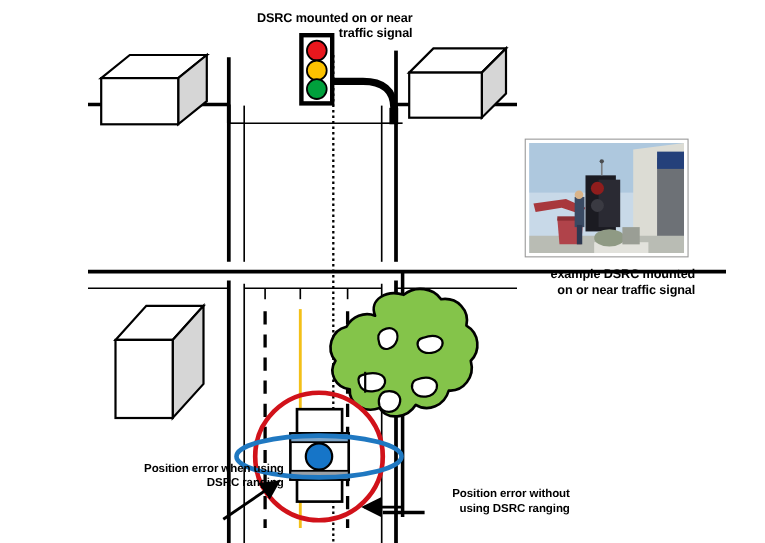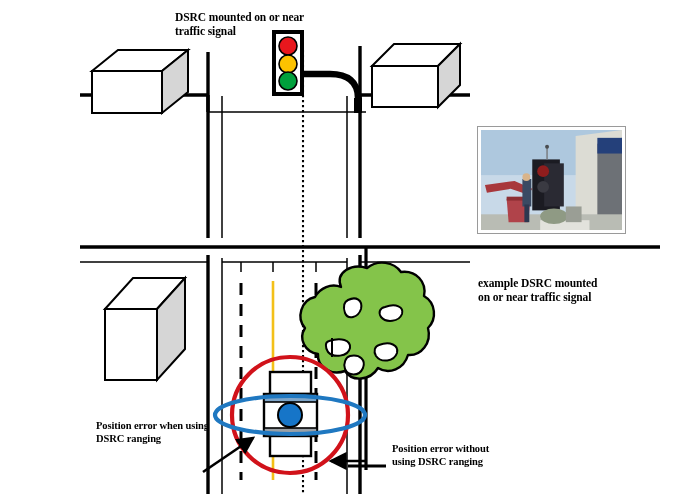--- a/index.html
+++ b/index.html
@@ -20,49 +20,48 @@
   }
   #scene svg.layer {
     position: absolute;
     top: 0;
     left: 0;
     width: 695px;
     height: 494px;
   }
   .caption {
     position: absolute;
-    font-family: Liberation Serif, serif;
+    font-family: Liberation Sans, sans-serif;
     font-weight: bold;
     color: #000000;
-    text-align: left;
+    text-align: right;
     line-height: 1.22;
     white-space: pre-line;
     letter-spacing: -0.1px;
   }
   #title-label {
     left: 175px;
     top: 10px;
     width: 200px;
     font-size: 11.5px;
   }
   #photo-caption {
     left: 478px;
     top: 243px;
     width: 154px;
     font-size: 11.5px;
-    margin-top: 33px;
   }
   #error-with-label {
     left: 96px;
     top: 420px;
     width: 162px;
     font-size: 10.5px;
   }
   #error-without-label {
-    left: 392px;
+    left: 372px;
     top: 443px;
     width: 146px;
     font-size: 10.5px;
   }
   #photo-frame {
     position: absolute;
     left: 477px;
     top: 126px;
     width: 149px;
     height: 108px;

